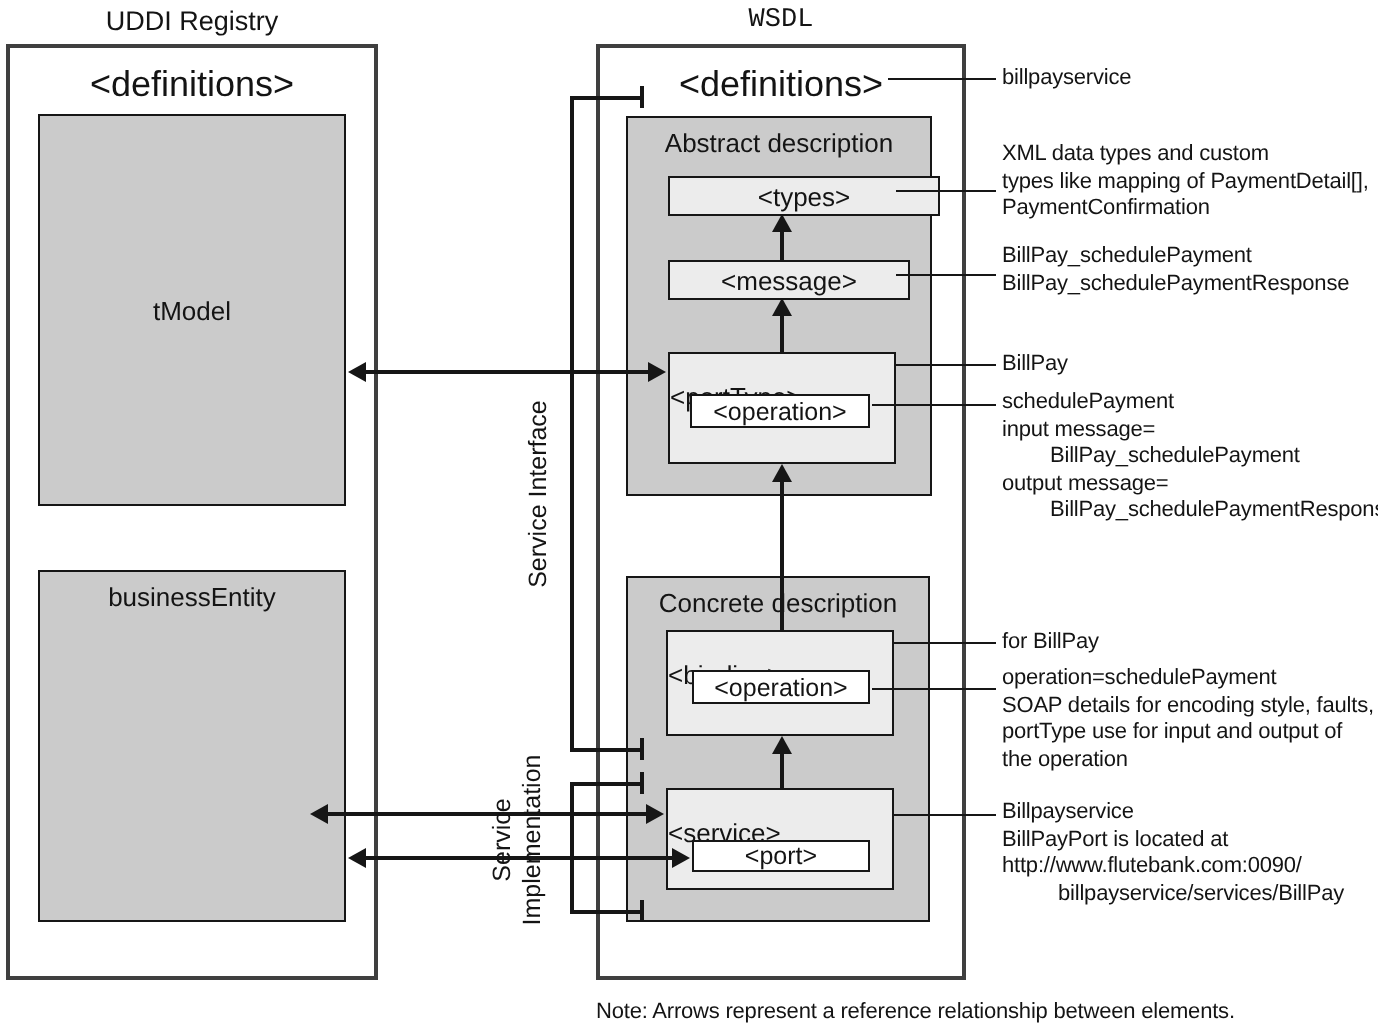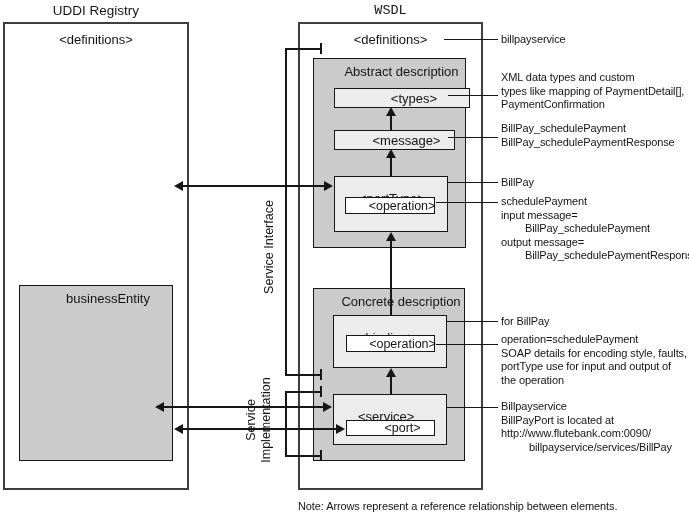--- a/index.html
+++ b/index.html
@@ -1,26 +1,26 @@
 <!DOCTYPE html>
 <html style="--container-fill: #cbcbcb; --element-fill: #ececec; --line-color: #161616; --outer-border: #3f3f3f;"><head>
 <meta charset="utf-8">
 <style>
   html,body{margin:0;padding:0;background:#fff;}
   #stage{
     position:relative;width:689px;height:517px;background:#fff;
     font-family:"Liberation Sans",sans-serif;color:#141414;overflow:hidden;
   }
-  .box{position:absolute;box-sizing:border-box;padding-left:24px;}
+  .box{position:absolute;box-sizing:border-box;}
   .outer{border:2px solid var(--outer-border,#3f3f3f);background:#fff;}
   .graybox{border:1.5px solid var(--line-color,#161616);background:var(--container-fill,#cbcbcb);}
   .lightbox{border:1.5px solid var(--line-color,#161616);background:var(--element-fill,#ececec);}
   .whitebox{border:1.5px solid var(--line-color,#161616);background:#fff;}
   .flexc{display:flex;align-items:center;justify-content:center;}
-  .lbl{position:absolute;font-size:13px;text-align:center;white-space:nowrap;}
+  .lbl{position:absolute;font-size:18px;text-align:center;white-space:nowrap;}
   .title{font-size:13.5px;}
   .boxtitle{display:block;text-align:center;font-size:13px;margin-top:5px;white-space:nowrap;}
   .eltitle{display:block;text-align:left;font-size:13px;margin-top:14px;white-space:nowrap;}
   .small{font-size:12.5px;}
   .hline{position:absolute;height:1.5px;background:var(--line-color,#161616);}
   .leader{position:absolute;height:1.3px;background:var(--line-color,#161616);}
   .vline{position:absolute;width:1.5px;background:var(--line-color,#161616);}
   .tick{position:absolute;width:1.5px;height:11px;background:var(--line-color,#161616);}
   .ah{position:absolute;width:0;height:0;}
   .ah-up{border-left:5px solid transparent;border-right:5px solid transparent;border-bottom:9px solid var(--line-color,#161616);}
@@ -33,20 +33,23 @@
 </style>
 </head>
 <body>
 
 <div id="stage">
 
   <div class="lbl title" style="left:3px;top:3px;width:186px;">UDDI Registry</div>
   <div class="box outer" style="left:3px;top:22px;width:186px;height:468px;"></div>
   <div class="lbl" style="left:3px;top:32px;width:186px;">&lt;definitions&gt;</div>
 
+  <div class="box graybox flexc" style="left:19px;top:57px;width:154px;height:196px;">
+    <span style="font-size:13px;">tModel</span>
+  </div>
 
   <div class="box graybox" style="left:19px;top:285px;width:154px;height:176px;">
     <span class="boxtitle">businessEntity</span>
   </div>
 
   <div class="lbl title" style="left:298px;top:3px;width:185px;font-family:Liberation Mono, monospace;">WSDL</div>
   <div class="box outer" style="left:298px;top:22px;width:185px;height:468px;"></div>
   <div class="lbl" style="left:298px;top:32px;width:185px;">&lt;definitions&gt;</div>
 
   <div class="box graybox" style="left:313px;top:58px;width:153px;height:190px;">

